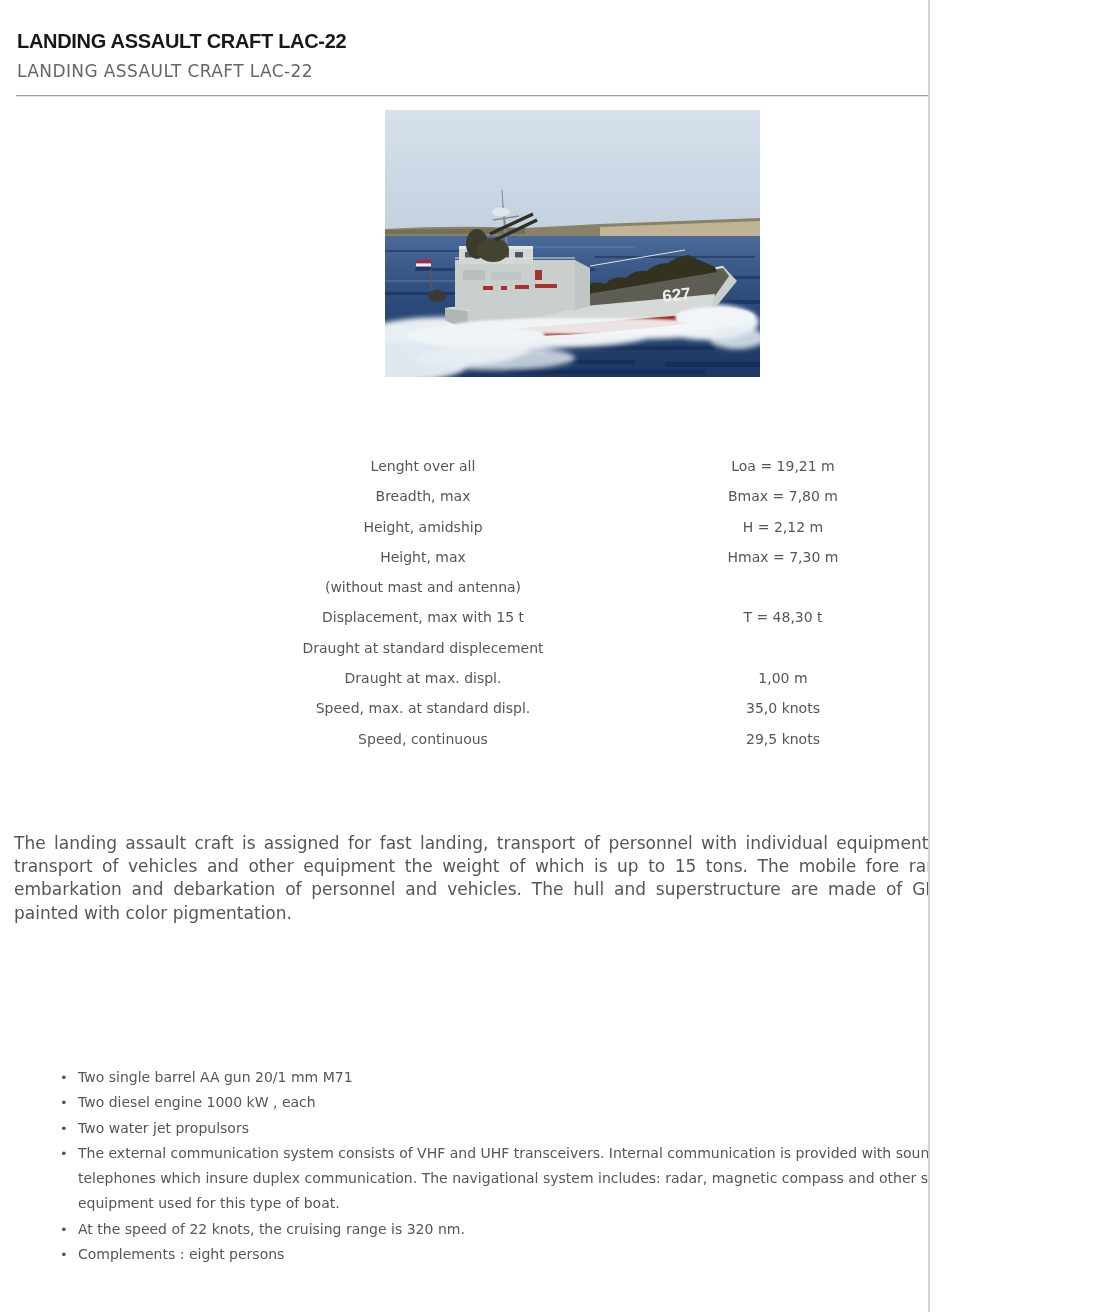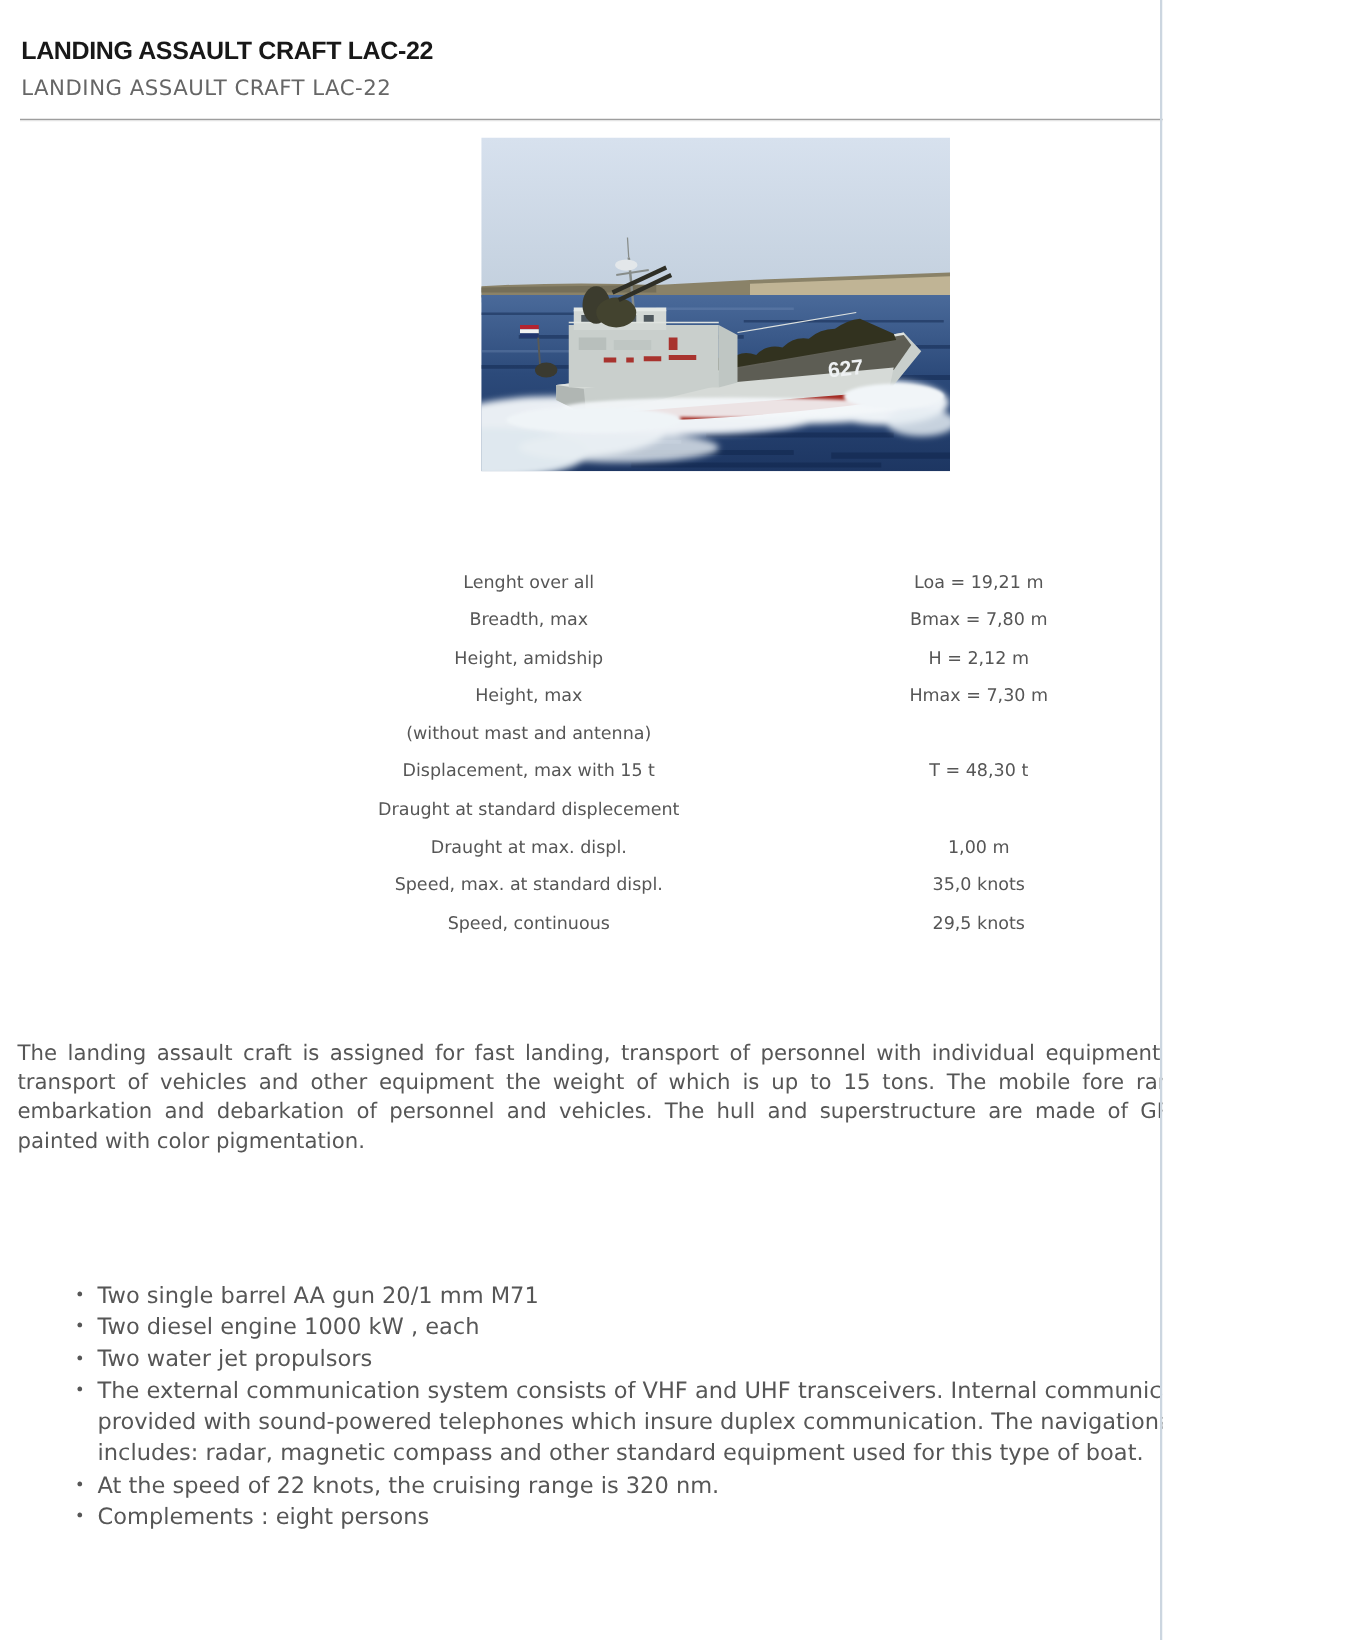--- a/index.html
+++ b/index.html
@@ -56,23 +56,23 @@
   }
   .srow{display:flex;text-align:center;}
   .slabel{width:506px;flex:0 0 506px;}
   .svalue{flex:1;}
   .desc{
     position:absolute;left:14px;top:832px;width:1057px;margin:0;
     font-size:17px;line-height:23.2px;color:#565656;
     text-align:justify;
   }
   .features{
-    position:absolute;left:60px;top:1024px;width:970px;
+    position:absolute;left:60px;top:1065px;width:970px;
     margin:0;padding:0;list-style:none;
-    font-size:18px;line-height:25.3px;color:#565656;
+    font-size:14px;line-height:25.3px;color:#565656;
   }
   .features li{
     position:relative;padding-left:18px;margin:0;
   }
   .features li::before{
     content:"\2022";
     position:absolute;left:0;top:0;
     color:#565656;font-size:13px;
   }
 </style>

